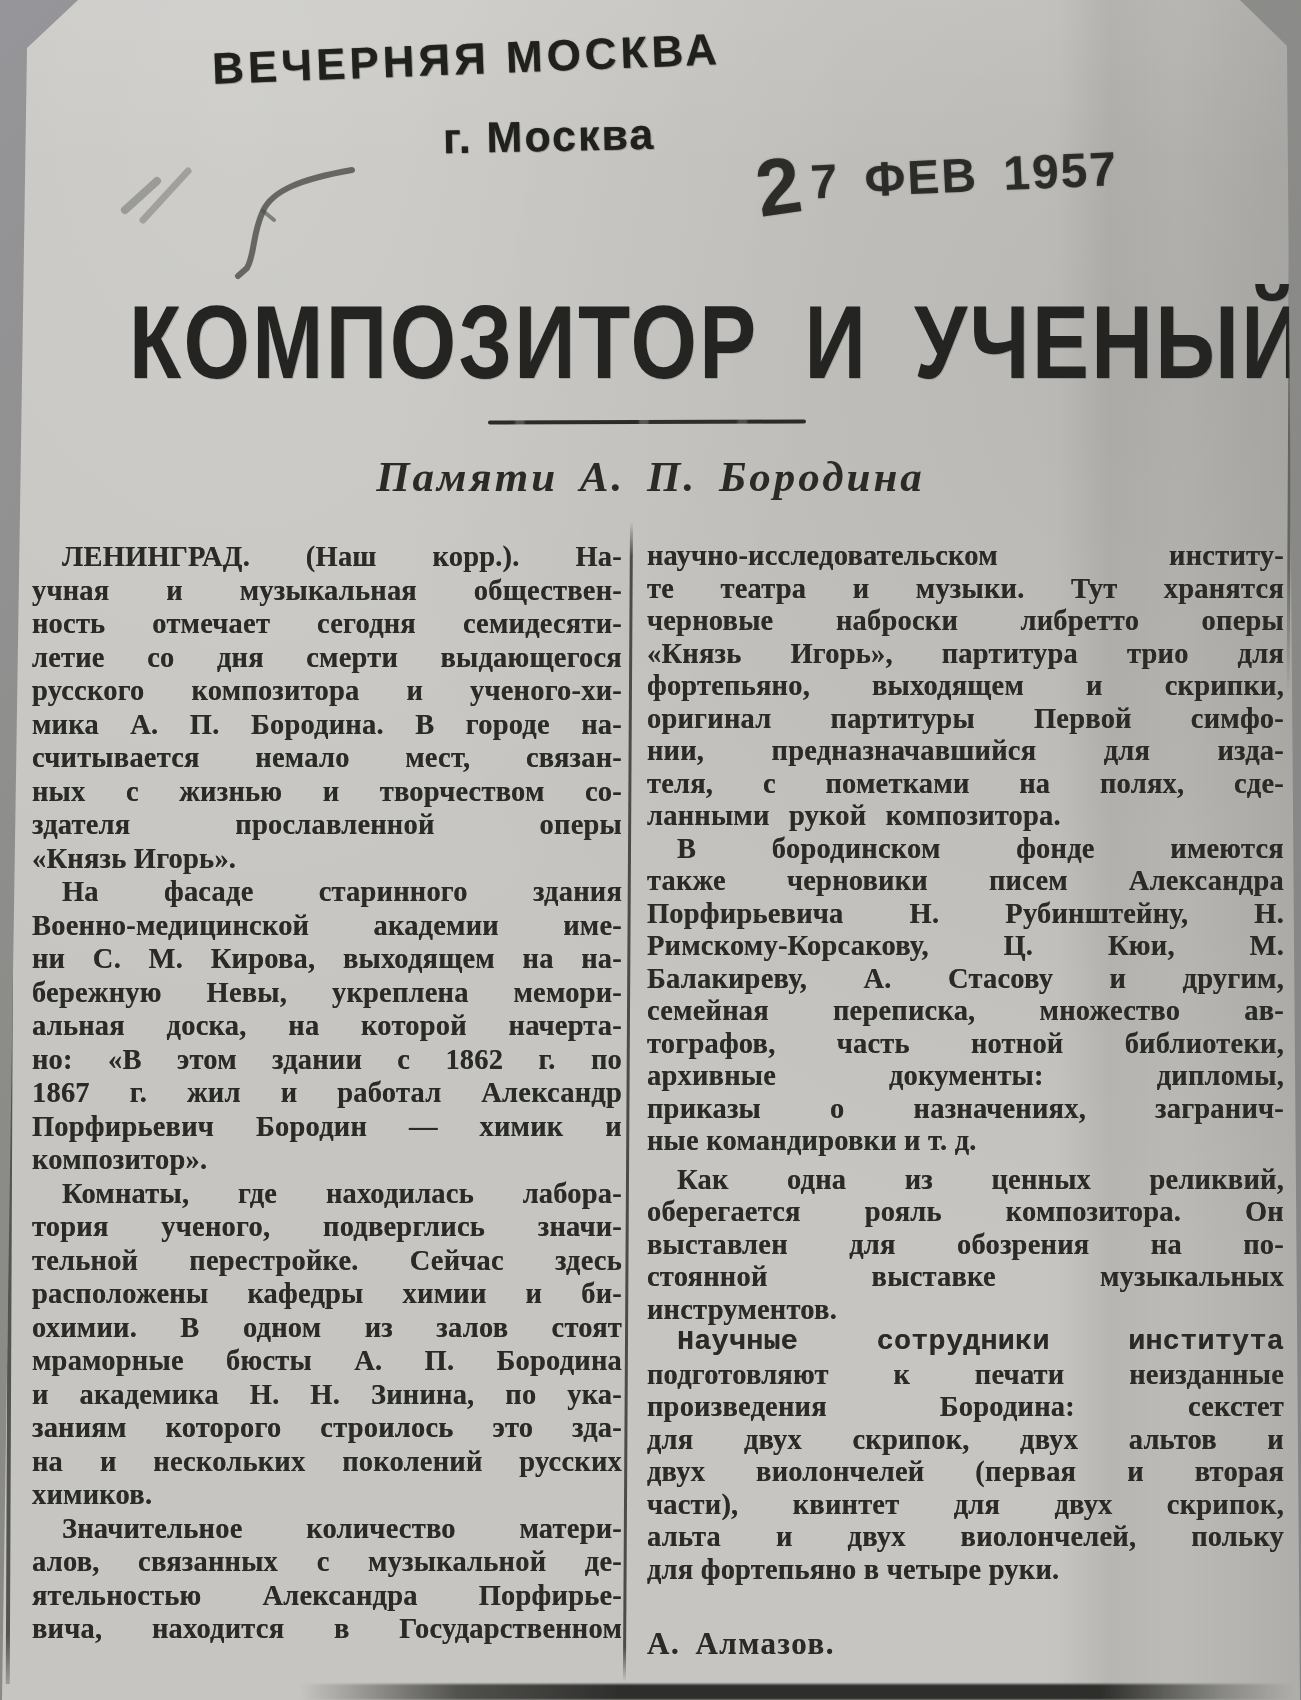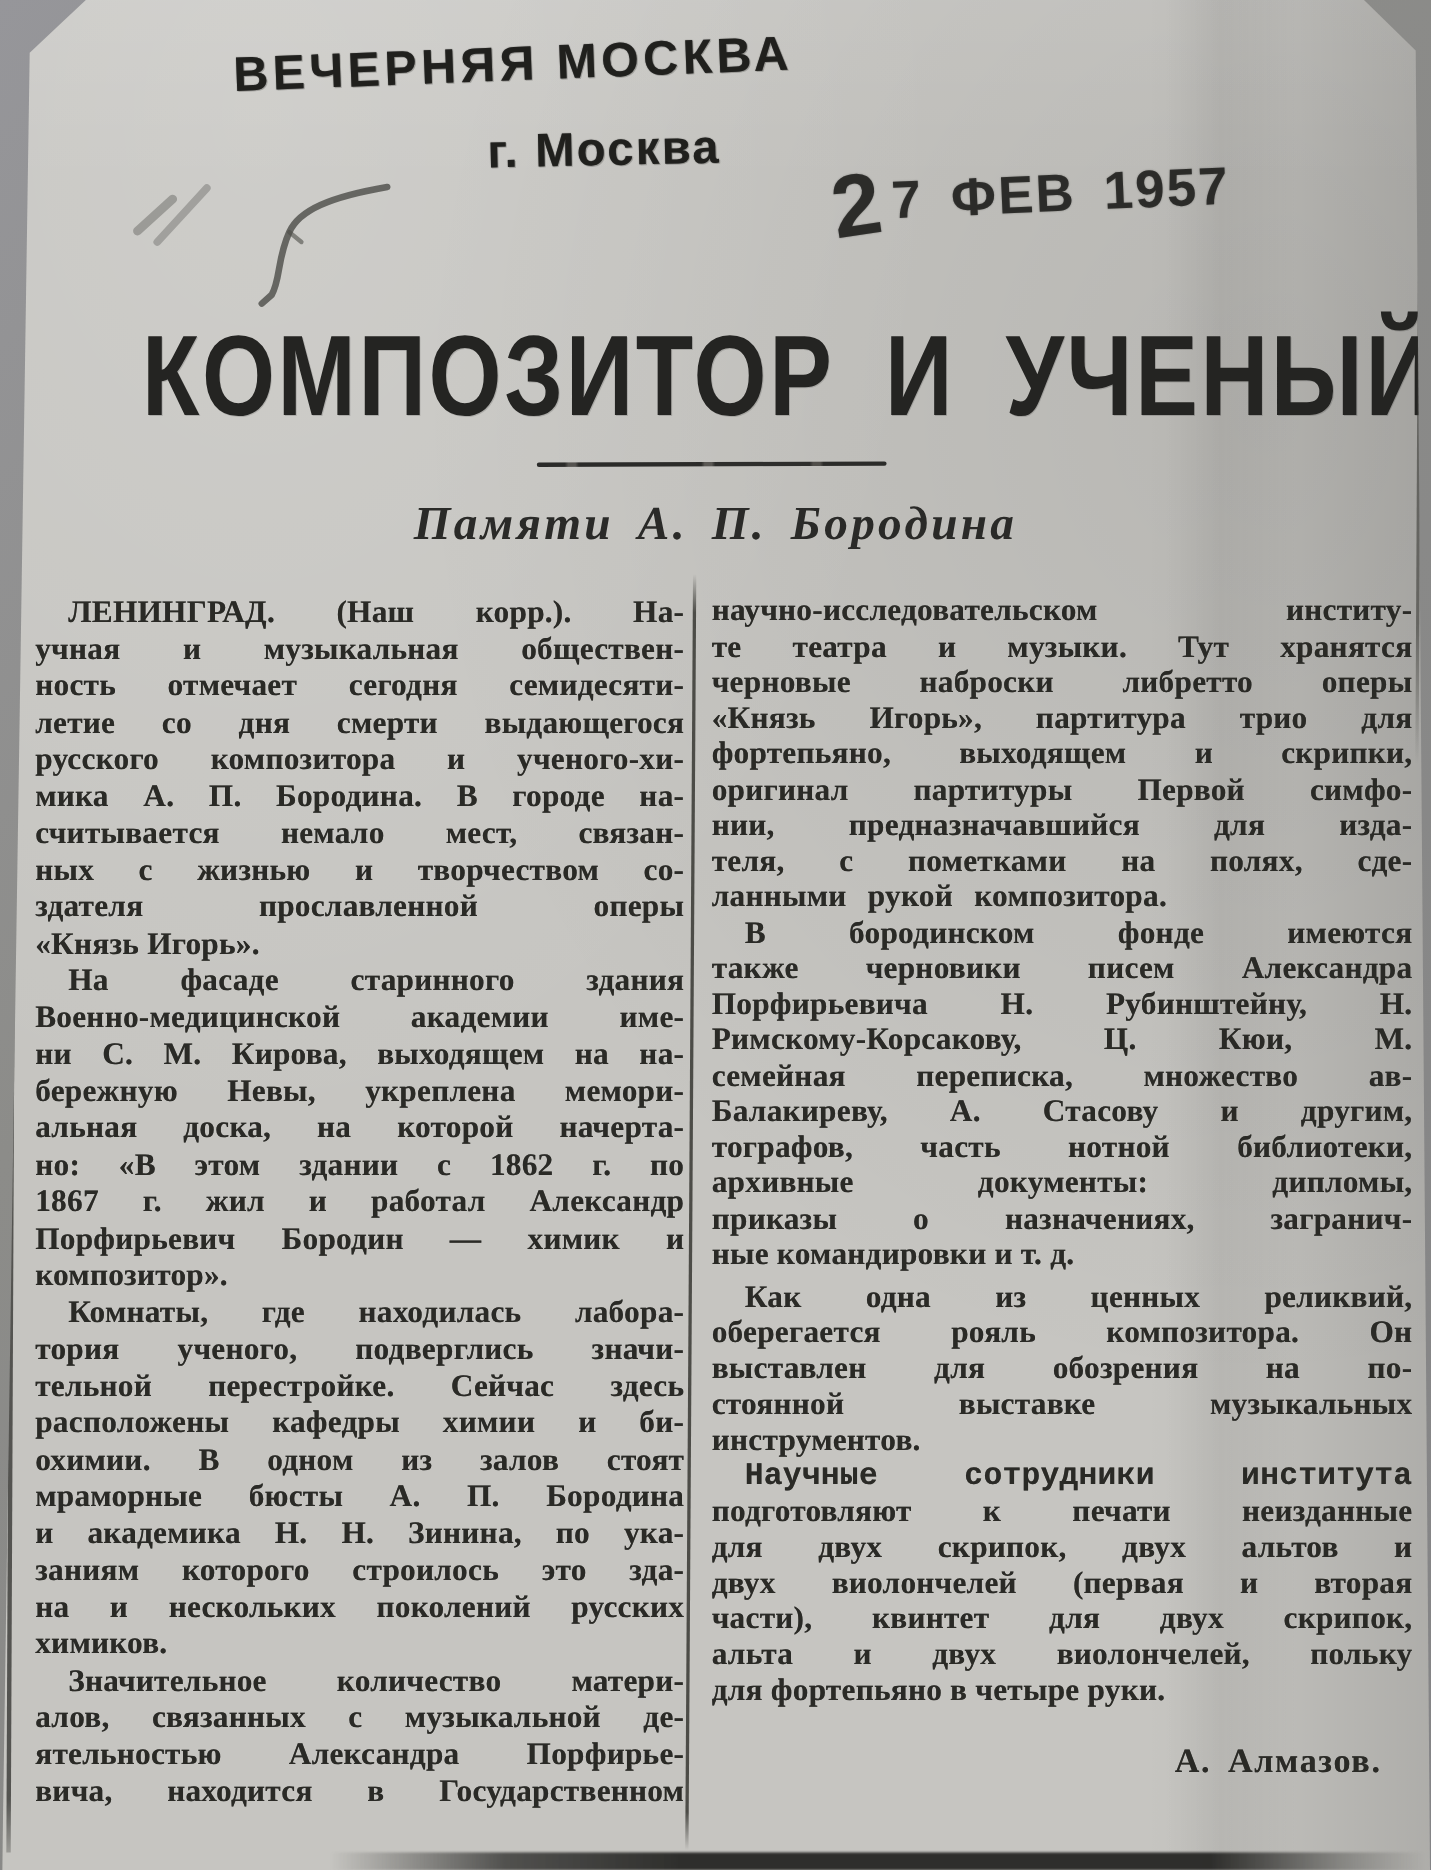--- a/index.html
+++ b/index.html
@@ -48,21 +48,21 @@
   
   .col{position:absolute;top:540px;color:var(--ink,#2a2a26);
     font-family:"Liberation Serif",serif;font-weight:700;font-size:28.5px;
     letter-spacing:.2px;text-shadow:0 0 .4px rgba(30,30,28,.55);}
   .col.left{left:32px;width:590px;}
   .col.right{left:647px;width:637px;}
   .tl{line-height:33.5px;white-space:normal;}
   .col.right .tl{line-height:32.5px;}
   .tl.j{text-align:justify;text-align-last:justify;}
   .tl.in{text-indent:30px;}
-  .sig{margin-top:29px;text-align:right;padding-right:28px;font-size:31px;letter-spacing:1.5px;word-spacing:6px;}
+  .sig{margin-top:40px;padding-right:28px;font-size:31px;letter-spacing:1.5px;word-spacing:6px;}
   
   .vline{position:absolute;width:3px;}
   .divider{left:630px;top:522px;height:1160px;transform:rotate(.35deg);transform-origin:top center;
     background:linear-gradient(180deg,rgba(60,60,56,0),rgba(55,55,50,.85) 3% 97%,rgba(60,60,56,0));}
   .leftrule{left:11px;top:482px;height:1202px;transform:rotate(.25deg);transform-origin:top center;
     background:linear-gradient(180deg,rgba(55,55,52,.15),rgba(55,55,52,.8) 6% 96%,rgba(55,55,52,.3));width:4px;}
   .rightrule{left:1288px;top:180px;height:515px;transform:rotate(.3deg);opacity:.65;
     background:linear-gradient(180deg,rgba(60,60,56,0),rgba(55,55,50,.9) 18% 75%,rgba(60,60,56,0));}
   .bottom-band{position:absolute;left:0;top:1684px;width:1301px;height:16px;filter:blur(1px);
     background:linear-gradient(90deg,rgba(70,70,68,0) 0 300px,rgba(60,60,58,.85) 460px,rgba(38,38,36,.95) 620px 1100px,rgba(95,95,92,.55) 1220px,rgba(70,70,68,0) 1295px);}
@@ -140,33 +140,34 @@
           <div class="tl j">«Князь Игорь», партитура трио для</div>
           <div class="tl j">фортепьяно, выходящем и скрипки,</div>
           <div class="tl j">оригинал партитуры Первой симфо-</div>
           <div class="tl j">нии, предназначавшийся для изда-</div>
           <div class="tl j">теля, с пометками на полях, сде-</div>
           <div class="tl" style="word-spacing: 12px;">ланными рукой композитора.</div>
           <div class="tl j in">В бородинском фонде имеются</div>
           <div class="tl j">также черновики писем Александра</div>
           <div class="tl j">Порфирьевича Н. Рубинштейну, Н.</div>
           <div class="tl j">Римскому-Корсакову, Ц. Кюи, М.</div>
+          <div class="tl j">Балакиреву, А. Стасову и другим,</div>
           <div class="tl j">семейная переписка, множество ав-</div>
-          <div class="tl j">Балакиреву, А. Стасову и другим,</div>
           <div class="tl j">тографов, часть нотной библиотеки,</div>
           <div class="tl j">архивные документы: дипломы,</div>
           <div class="tl j">приказы о назначениях, загранич-</div>
           <div class="tl">ные командировки и т. д.</div>
           <div class="tl j in" style="margin-top: 6px;">Как одна из ценных реликвий,</div>
           <div class="tl j">оберегается рояль композитора. Он</div>
           <div class="tl j">выставлен для обозрения на по-</div>
           <div class="tl j">стоянной выставке музыкальных</div>
           <div class="tl">инструментов.</div>
           <div class="tl j in" style="margin-top: 0; font-family: Liberation Mono, monospace;">Научные сотрудники института</div>
           <div class="tl j">подготовляют к печати неизданные</div>
+          <div class="tl j">произведения Бородина: секстет</div>
           <div class="tl j">для двух скрипок, двух альтов и</div>
           <div class="tl j">двух виолончелей (первая и вторая</div>
           <div class="tl j">части), квинтет для двух скрипок,</div>
           <div class="tl j">альта и двух виолончелей, польку</div>
           <div class="tl">для фортепьяно в четыре руки.</div>
         </div>
       <div class="sig">А. Алмазов.</div>
     </div>
 
     <div class="vline divider"></div>

